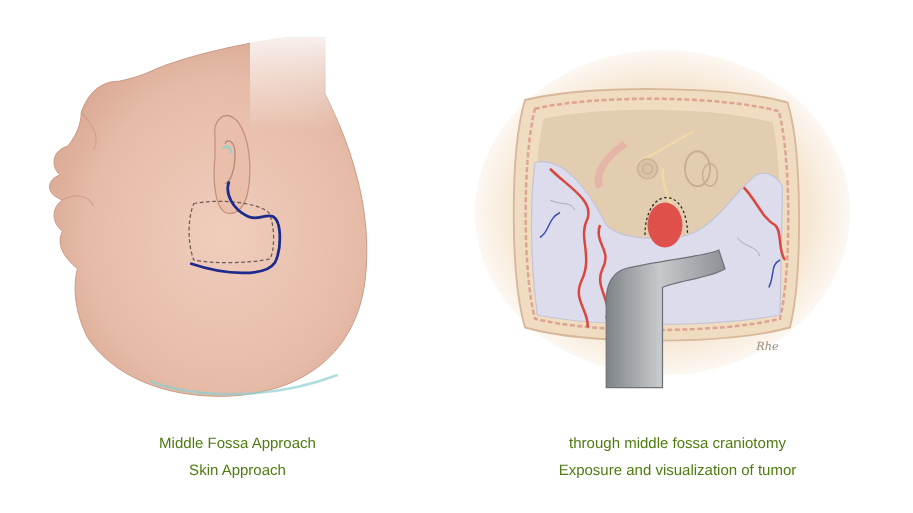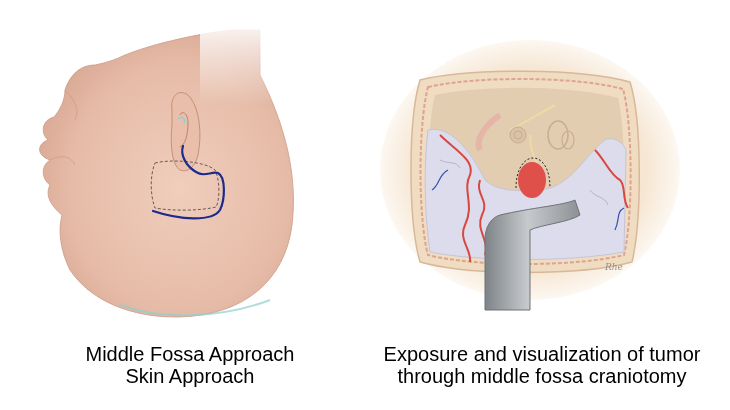--- a/index.html
+++ b/index.html
@@ -1,20 +1,20 @@
 <!DOCTYPE html>
 <html><head>
 <meta charset="utf-8">
 <style>
   html, body { margin: 0; padding: 0; background: #ffffff; }
   body { width: 730px; height: 410px; position: relative; overflow: hidden; font-family: "Liberation Sans", sans-serif; }
   .panel { position: absolute; }
   #left-panel { left: 20px; top: 15px; width: 300px; height: 315px; }
   #right-panel { left: 380px; top: 40px; width: 300px; height: 280px; }
-  .caption { position: absolute; text-align: center; color: #000000; font-size: 20px; line-height: 22px; }
+  .caption { position: absolute; text-align: center; color: #4d7c0f; font-size: 12px; line-height: 22px; }
   #left-caption { left: 40px; top: 343px; width: 300px; }
   #right-caption { left: 372px; top: 343px; width: 340px; }
   .sig { position: absolute; font-family: "DejaVu Serif", serif; font-style: italic; font-size: 9px; color: #9a8b80; }
 </style>
 </head>
 <body>
 
 <div class="panel" id="left-panel">
   <svg width="300" height="315" viewBox="0 0 300 315">
     <defs>
@@ -87,23 +87,23 @@
     <circle cx="138" cy="95" r="8" fill="#d9c2a6" stroke="#c9ae90" stroke-width="1"></circle>
     <circle cx="138" cy="95" r="4" fill="none" stroke="#c9ae90" stroke-width="1"></circle>
     <ellipse cx="178" cy="95" rx="10" ry="14" fill="none" stroke="#c9ae90" stroke-width="1.5"></ellipse>
     <ellipse cx="188" cy="100" rx="6" ry="9" fill="none" stroke="#c9ae90" stroke-width="1.2"></ellipse>
 
     <ellipse cx="152" cy="140" rx="14" ry="18" fill="#e0504a"></ellipse>
     <path d="M136,148 C136,128 145,118 153,118 C162,118 170,128 170,148" fill="none" stroke="#222" stroke-width="1" stroke-dasharray="2,2"></path>
 
     <path d="M120,175 C150,168 185,165 195,160 L200,175 C190,182 160,185 150,190 L150,270 L105,270 L105,200 C105,188 110,178 120,175 Z" fill="url(#metal)" stroke="#6f7377" stroke-width="1"></path>
   </svg>
-  <div class="sig" style="left:225px; top:222px;font-style:italic;">Rhe</div>
+  <div class="sig" style="left:225px; top:233px;font-style:italic;">Rhe</div>
 </div>
 
 <div class="caption" id="left-caption">
   <div>Middle Fossa Approach</div>
   <div>Skin Approach</div>
 </div>
 <div class="caption" id="right-caption">
+  <div>through middle fossa craniotomy</div>
   <div>Exposure and visualization of tumor</div>
-  <div>through middle fossa craniotomy</div>
 </div>
 
 </body></html>

